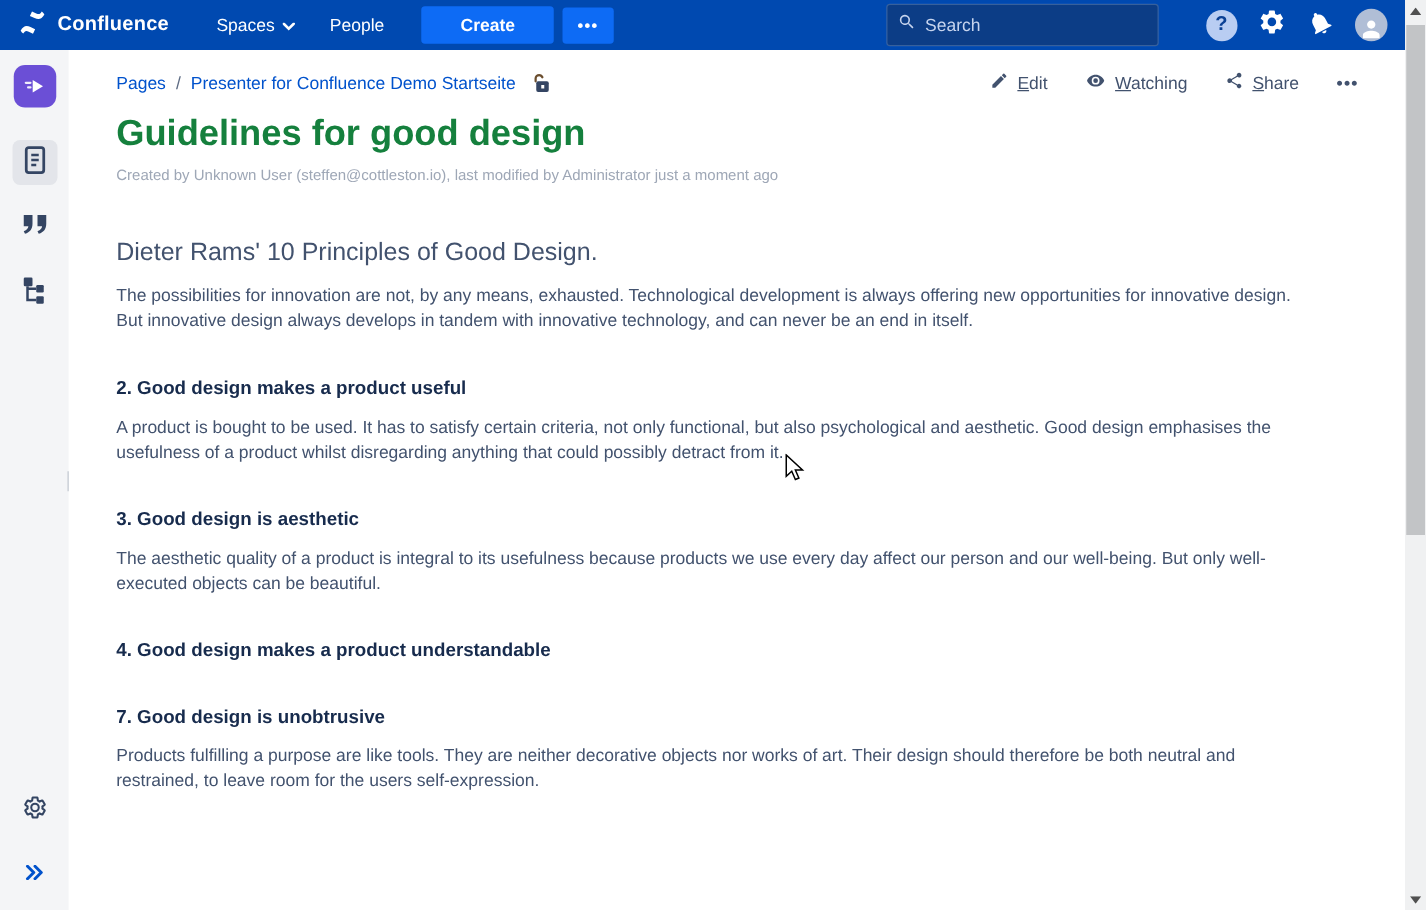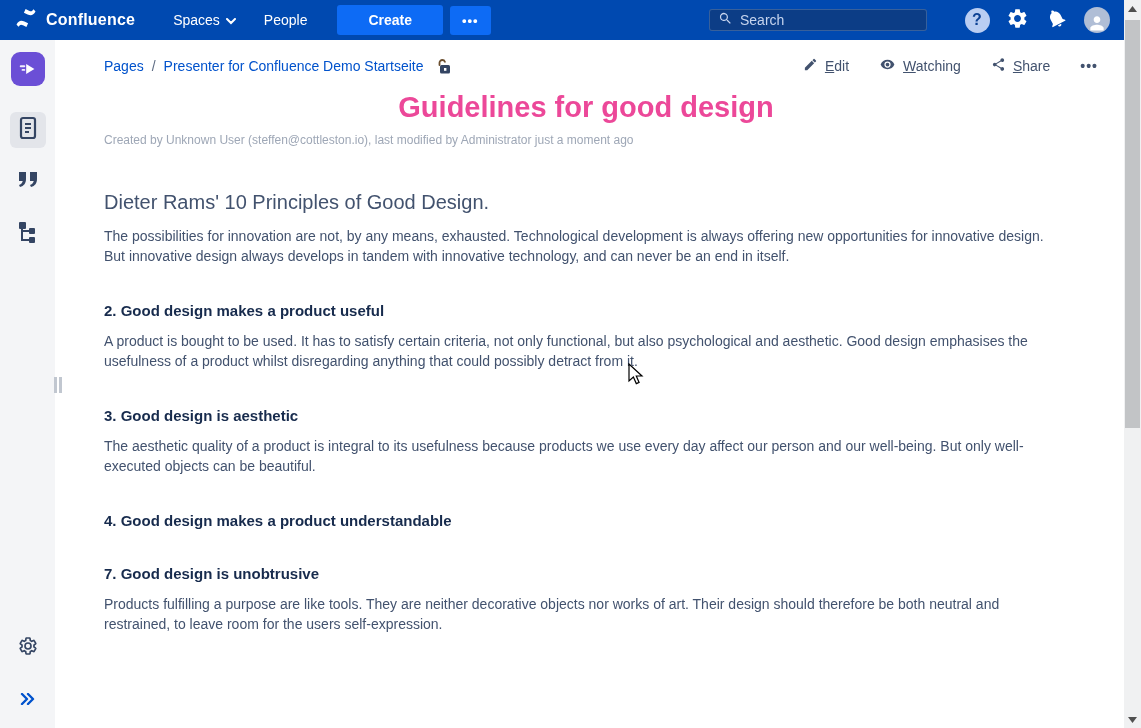--- a/index.html
+++ b/index.html
@@ -17,21 +17,21 @@
   .btn-create {
     background:var(--button,#0d6bf5); color:#fff; font-size:14px; font-weight:700;
     border:none; border-radius:3px; padding:7px 31px; margin-left:14px; cursor:pointer;
   }
   .btn-ellipsis {
     background:var(--button,#0d6bf5); color:#fff; font-size:13px; font-weight:700;
     border:none; border-radius:3px; padding:7px 12px; margin-left:3px; cursor:pointer; letter-spacing:1px;
   }
   .topbar-spacer { flex:1; }
   .searchbox {
-    width:218px; height:22px; background:var(--searchbg,#0c3d86);
+    width:218px; height:34px; background:var(--searchbg,#0c3d86);
     border:1px solid rgba(255,255,255,.18); border-radius:3px;
     display:flex; align-items:center; padding:0 8px; gap:7px; margin-right:24px;
   }
   .searchbox input {
     background:transparent; border:none; outline:none; color:#fff; font-size:14px; width:160px;
     font-family:"Liberation Sans", sans-serif;
   }
   .searchbox input::placeholder { color:#c6d4ee; opacity:1; }
   .top-icon { width:28px; height:28px; display:flex; align-items:center; justify-content:center; margin-left:8px; cursor:pointer; }
   .help-circle {
@@ -57,29 +57,29 @@
   .side-btn { width:36px; height:36px; border-radius:6px; display:flex; align-items:center; justify-content:center; cursor:pointer; margin-bottom:16px; }
   .side-btn.selected { background:#e3e5ea; }
   .side-spacer { flex:1; }
   .grip {
     position:absolute; left:54px; top:377px; width:9px; height:16px;
     display:flex; gap:2px; cursor:col-resize;
   }
   .grip i { width:3px; height:16px; background:#c1c7d0; display:block; }
 
   
-  .main { position:absolute; top:40px; left:66px; width:1069px; height:688px; background:#fff; padding:17px 67px 0 38px; }
+  .main { position:absolute; top:40px; left:55px; width:1069px; height:688px; background:#fff; padding:17px 67px 0 38px; }
   .header-row { display:flex; align-items:center; justify-content:space-between; }
   .breadcrumb { display:flex; align-items:center; gap:8px; font-size:14px; }
   .breadcrumb a { color:var(--link,#0052cc); text-decoration:none; cursor:pointer; }
   .crumb-sep { color:#5e6c84; }
   .page-actions { display:flex; align-items:center; gap:30px; margin-right:-30px; }
   .action { display:flex; align-items:center; gap:7px; font-size:14px; color:#42526e; cursor:pointer; }
   .action u { text-decoration:underline; }
-  .page-title { margin-top:16px; font-size:29px; font-weight:600; color:#ec4899;text-align:center; }
+  .page-title { margin-top:16px; font-size:29px; font-weight:600; color:#15803d; }
   .byline { margin-top:9px; font-size:12px; color:#9ea7b6; }
   .intro { margin-top:44px; font-size:20px; font-weight:400; color:#42526e; }
   .sec-h { margin-top:36px; font-size:15px; font-weight:700; color:#172b4d; }
   .sec-p { margin-top:12px; font-size:14px; line-height:20px; color:#42526e; max-width:964px; }
 
   
   .scrollbar { position:absolute; top:0; right:0; width:17px; height:728px; background:#f0f1f2; z-index:9; }
   .sb-btn { position:absolute; left:0; width:17px; height:17px; display:flex; align-items:center; justify-content:center; cursor:pointer; }
   .sb-btn.up { top:0; } .sb-btn.down { bottom:0; }
   .sb-thumb { position:absolute; left:1px; top:20px; width:15px; height:408px; background:#c2c4c6; cursor:pointer; }

